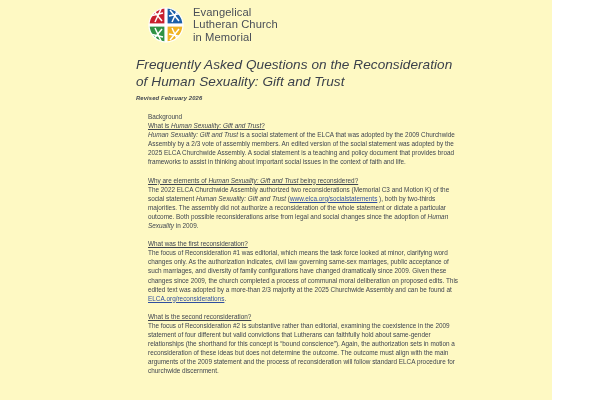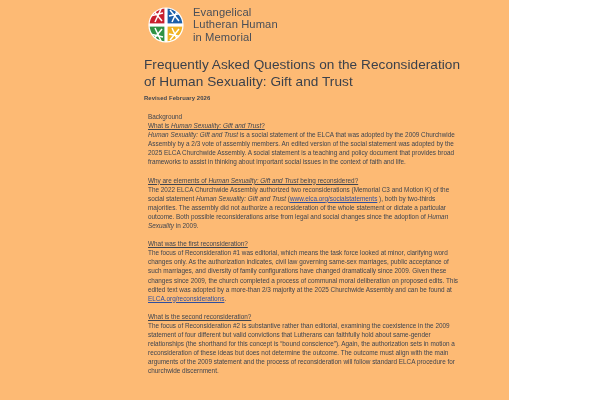--- a/index.html
+++ b/index.html
@@ -12,23 +12,23 @@
     width: 600px;
     height: 400px;
     overflow: hidden;
     font-family: "Liberation Sans", sans-serif;
     color: #3f4550;
     -webkit-font-smoothing: antialiased;
   }
 
   .page {
     position: relative;
-    width: 509px;
+    width: 552px;
     height: 400px;
-    background: #fdba74;
+    background: #fef9c3;
     box-sizing: border-box;
   }
 
   
   .masthead {
     position: absolute;
     left: 148px;
     top: 6px;
     display: flex;
     align-items: center;
@@ -47,23 +47,24 @@
     color: #4a4f58;
     font-weight: 400;
     letter-spacing: 0.1px;
     white-space: nowrap;
   }
   .wordmark div { display: block; }
 
   
   .title-block {
     position: absolute;
-    left: 144px;
+    left: 136px;
     top: 56px;
     width: 320px;
+    font-style: italic;
   }
   .doc-title {
     font-family: "Liberation Sans", sans-serif;
     font-size: 13.6px;
     line-height: 17px;
     font-weight: 400;
     color: #3b414b;
     margin: 0;
     letter-spacing: 0.05px;
   }
@@ -150,21 +151,21 @@
             <path d="M21 27 L34 30"></path>
           </g>
           <rect x="16.4" y="-1" width="3.2" height="38" fill="#ffffff"></rect>
           <rect x="-1" y="16.4" width="38" height="3.2" fill="#ffffff"></rect>
         </g>
         <circle cx="18" cy="18" r="17" fill="none" stroke="#ffffff" stroke-width="1.2"></circle>
       </svg>
     </span>
     <span class="wordmark">
       <div>Evangelical</div>
-      <div>Lutheran Human</div>
+      <div>Lutheran Church</div>
       <div>in Memorial</div>
     </span>
   </div>
 
   <div class="title-block">
     <h1 class="doc-title">Frequently Asked Questions on the Reconsideration of Human Sexuality: Gift and Trust</h1>
     <div class="doc-subtitle">Revised February 2026</div>
   </div>
 
   <div class="body-block">

